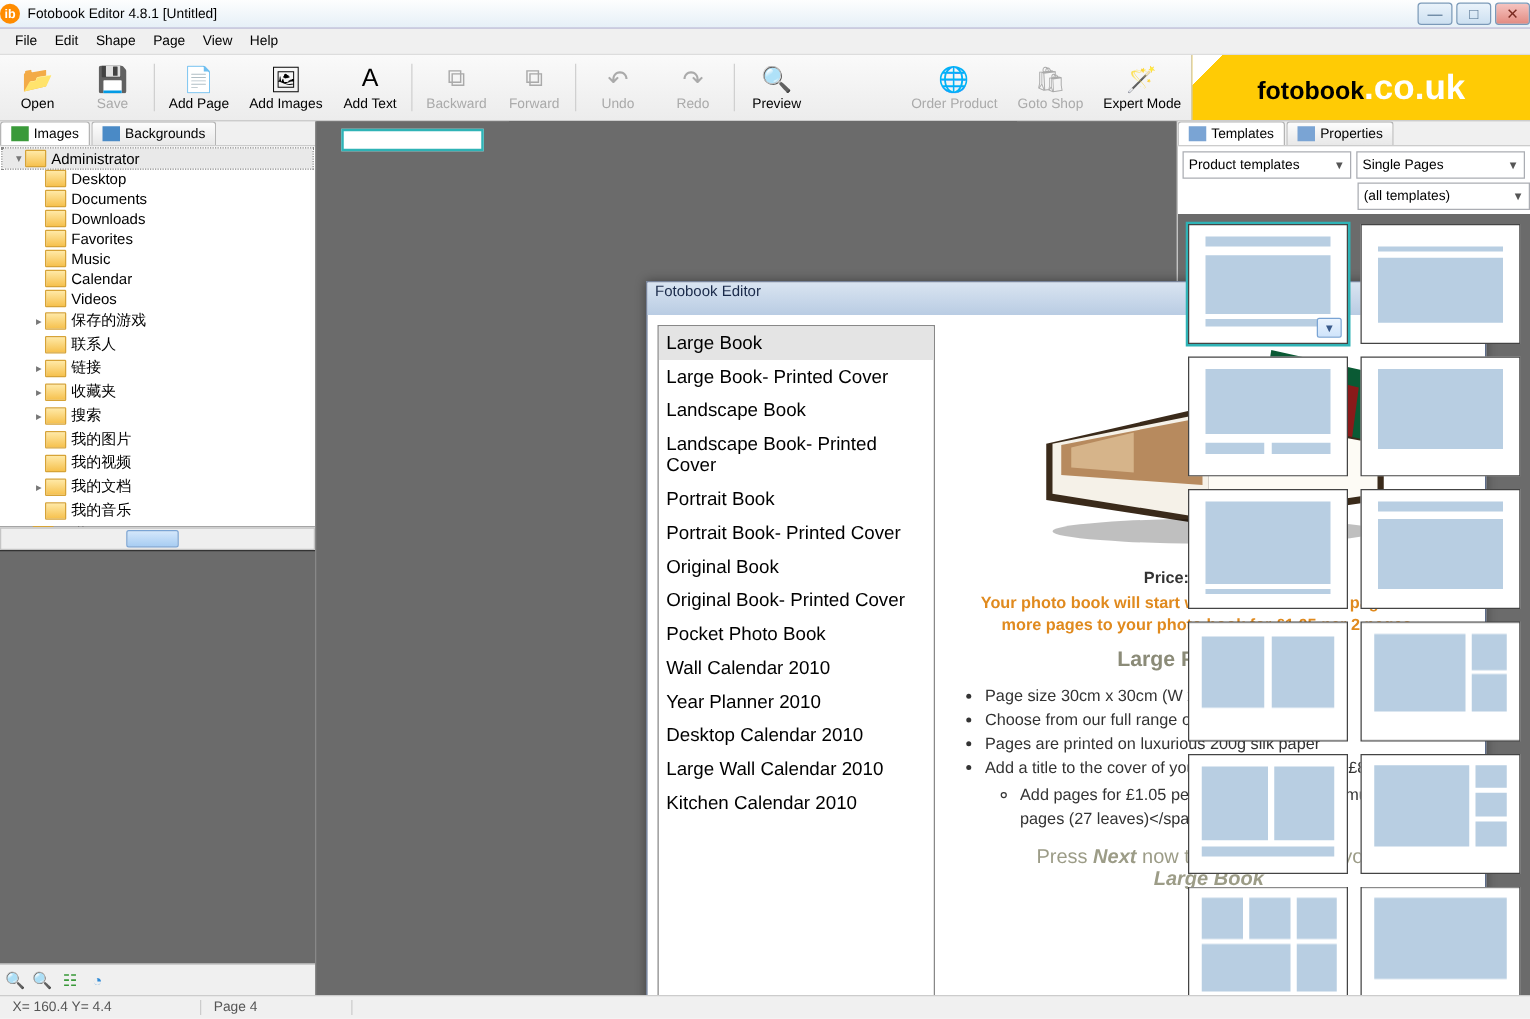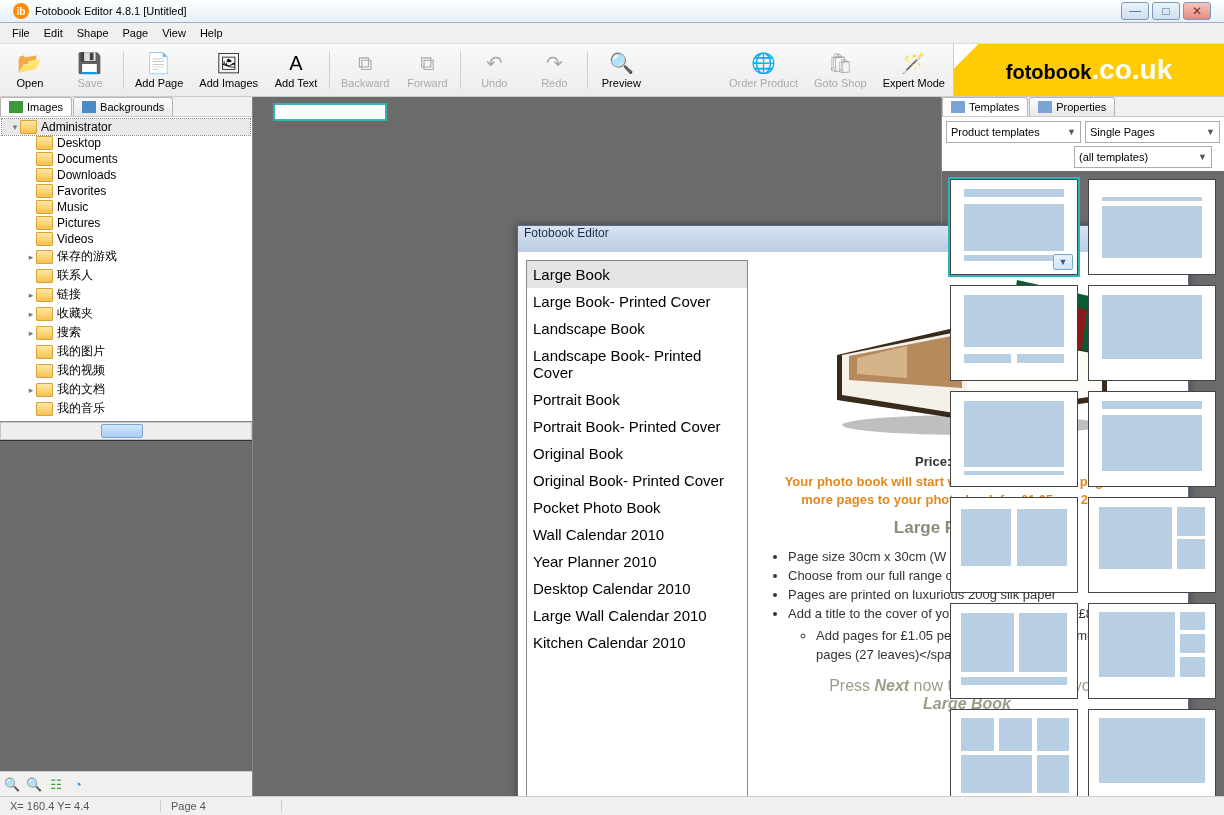--- a/index.html
+++ b/index.html
@@ -1,18 +1,18 @@
 <!DOCTYPE html>
 <html><head>
 <meta charset="utf-8">
 <style>
 html,body{margin:0;padding:0;font-family:Tahoma,Arial,sans-serif;font-size:11px;color:#000;background:#fff;overflow:hidden;width:1224px;height:815px}
 .vert{display:flex;flex-direction:column}
 
-.titlebar{height:22px;background:linear-gradient(#fdfefe,#e6f0f7);border-bottom:1px solid #aac;display:flex;align-items:center;padding:0 13px}
+.titlebar{height:22px;background:linear-gradient(#fdfefe,#e6f0f7);border-bottom:1px solid #aac;display:flex;align-items:center;padding:0 0}
 .titlebar .ico{width:16px;height:16px;border-radius:50%;background:#ff8c00;margin-right:6px;display:flex;align-items:center;justify-content:center;color:#fff;font-weight:bold;font-size:10px}
 .titlebar .ttl{flex:1}
 .winbtn{width:26px;height:16px;border:1px solid #7a99b8;border-radius:3px;margin-left:3px;background:linear-gradient(#eaf3fb,#cde0f1);display:flex;align-items:center;justify-content:center;font-family:Arial;font-size:12px;color:#4a6a8a}
 .winbtn.close{background:linear-gradient(#f6c4c0,#e28b82);color:#7a2a20}
 
 .menubar{height:20px;background:#f0f0f0;padding:0 6px;display:flex;align-items:center;gap:2px;border-bottom:1px solid #ddd}
 .menubar span{padding:2px 6px}
 
 .toolbar{height:52px;display:flex;align-items:center;background:linear-gradient(#fafafa,#ececec);border-bottom:1px solid #ccc}
 .tbtn{display:flex;flex-direction:column;align-items:center;justify-content:center;padding:0 8px;height:100%;min-width:44px}
@@ -43,21 +43,21 @@
 .preview{flex:1;background:#6b6b6b;border-top:1px solid #333}
 .ltoolbar{height:24px;background:#f0f0f0;display:flex;align-items:center;gap:6px;padding:0 4px;border-top:1px solid #ccc}
 .licon{width:16px;height:16px;display:flex;align-items:center;justify-content:center;font-size:13px}
 
 .center{flex:1;position:relative;background:#6b6b6b}
 
 .right{width:282px;background:#fff;border-left:1px solid #888;display:flex;flex-direction:column}
 .rsel{display:flex;gap:4px;padding:4px 4px 0 4px}
 .combo{flex:1;height:20px;border:1px solid #abadb3;background:#fff;display:flex;align-items:center;padding:0 4px;font-size:11px;justify-content:space-between}
 .combo .arr{font-size:9px;color:#555}
-.rfilter{padding:3px 12px;display:flex;justify-content:flex-end}
+.rfilter{padding:3px 0;display:flex;justify-content:flex-end}
 .thumbgrid{flex:1;background:#6b6b6b;overflow:auto;padding:8px;display:grid;grid-template-columns:1fr 1fr;gap:10px}
 .thumb-t{background:#fff;height:82px;border:1px solid #444;position:relative;display:flex;flex-direction:column;padding:6px;gap:3px}
 .thumb-t.sel{outline:2px solid #2fb3b6}
 .tblock{background:#b8cee2}
 .ddarr{position:absolute;right:4px;bottom:4px;width:18px;height:14px;border:1px solid #7aa4d4;background:linear-gradient(#eaf3fd,#cfe4fb);border-radius:2px;display:flex;align-items:center;justify-content:center;font-size:9px;color:#3a5a8a}
 
 .modal{position:absolute;left:264px;top:128px;width:670px;height:636px;border:1px solid #5a6a88;background:#fff;box-shadow:0 0 8px rgba(0,0,0,.4);display:flex;flex-direction:column}
 .modal-title{height:26px;background:linear-gradient(#d9e4f1,#b9cce3);display:flex;align-items:flex-start;padding:0 6px;color:#1a2a4a;font-size:12px}
 .modal-title .spacer{flex:1}
 .modal-title .mclose{width:34px;height:18px;background:linear-gradient(#e9867a,#c34334);border:1px solid #8a3228;border-radius:3px;color:#fff;display:flex;align-items:center;justify-content:center;font-weight:bold;font-size:12px}
@@ -205,21 +205,21 @@
           <div class="tree-item">
             <span class="tree-ind" style="width:24px"></span>
             <span class="tree-tw"></span>
             <span class="fld"></span>
             <span>Music</span>
           </div>
           <div class="tree-item">
             <span class="tree-ind" style="width:24px"></span>
             <span class="tree-tw"></span>
             <span class="fld"></span>
-            <span>Pictures</span>
+            <span>Calendar</span>
           </div>
           <div class="tree-item">
             <span class="tree-ind" style="width:24px"></span>
             <span class="tree-tw"></span>
             <span class="fld"></span>
             <span>Videos</span>
           </div>
           <div class="tree-item">
             <span class="tree-ind" style="width:24px"></span>
             <span class="tree-tw">▸</span>

